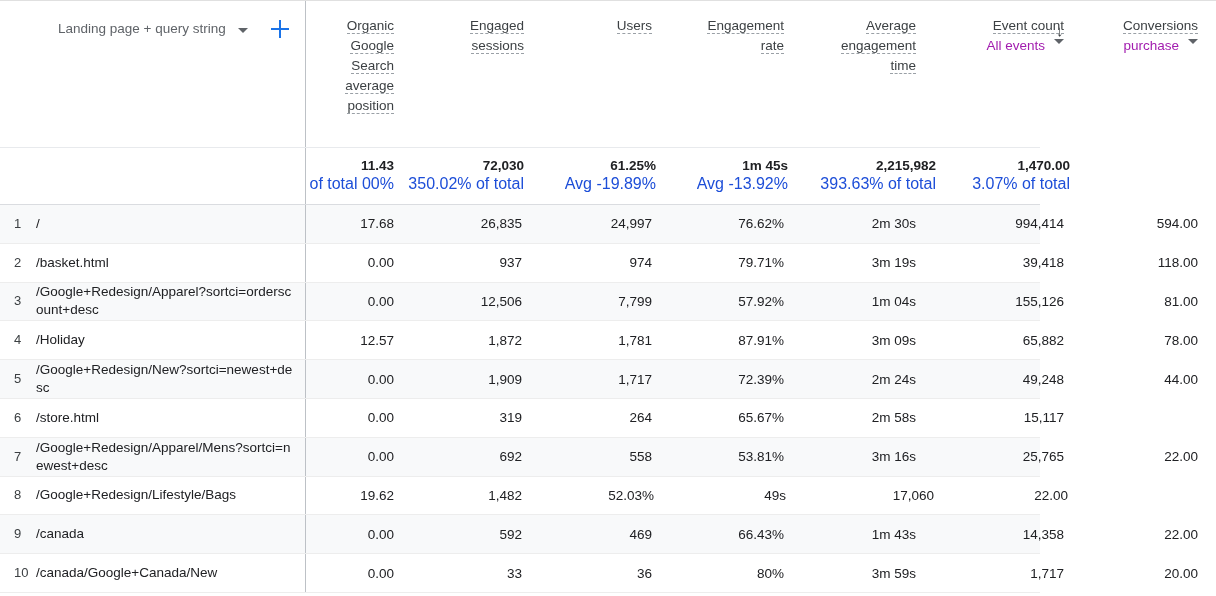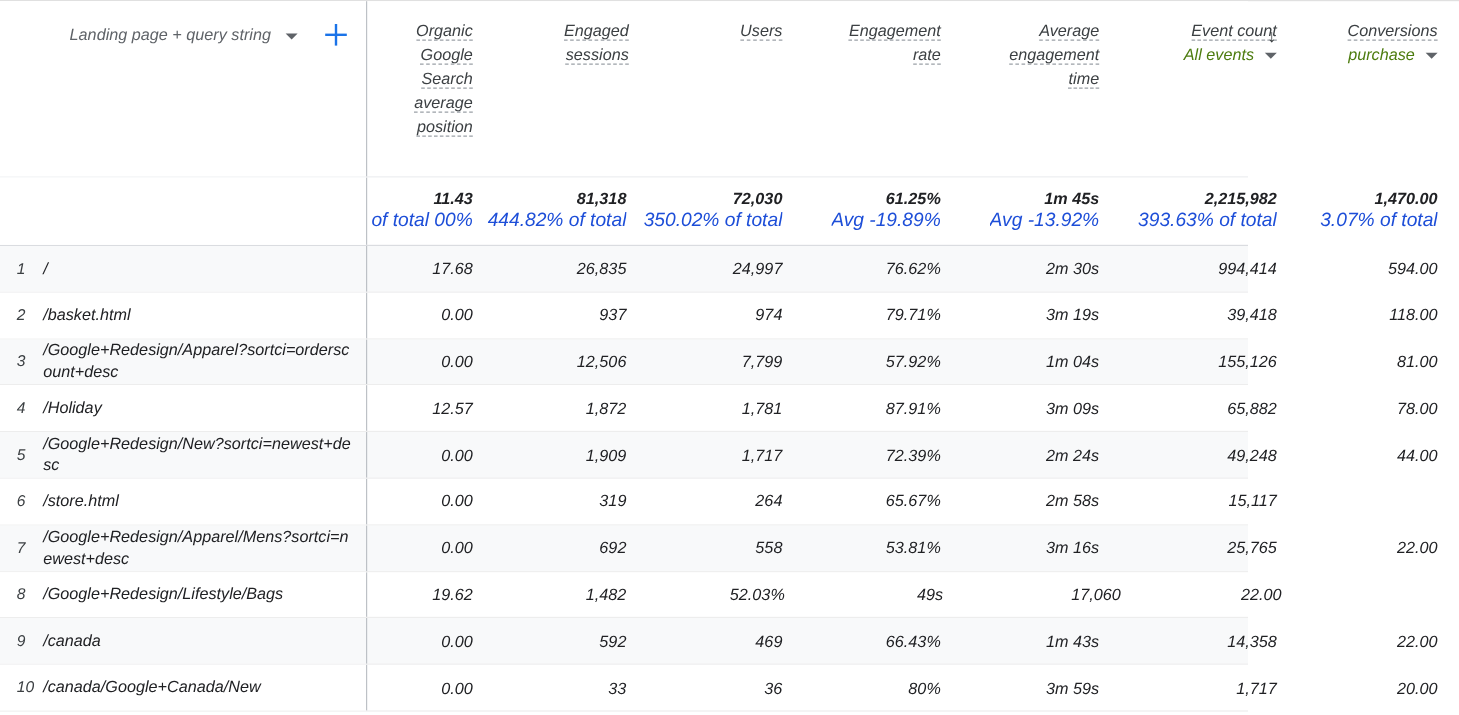--- a/index.html
+++ b/index.html
@@ -18,21 +18,20 @@
     position: relative;
     background: #fff;
     border-top: 1px solid #e0e0e0;
   }
 
   
   .row {
     display: flex;
     width: 1040px;
     align-items: stretch;
-    font-style: italic;
   }
 
   
   .dim-cell {
     width: 306px;
     min-width: 306px;
     flex: 0 0 306px;
     display: flex;
     align-items: center;
     border-right: 1px solid #bdc1c6;
@@ -132,25 +131,25 @@
     border-bottom: 1px dashed #9aa0a6;
     display: inline;
     cursor: pointer;
   }
   .hdr-wrap {
     text-align: right;
     max-width: 100%;
   }
   .hdr-sub {
     display: flex;
-    align-items: center;
+    align-items: flex-start;
     justify-content: flex-end;
     margin-top: 2px;
     font-size: 13.5px;
-    color: #4d7c0f;
+    color: #a21caf;
     cursor: pointer;
   }
   .hdr-sub .caret { margin-left: 9px; margin-top: 1px; }
   .sort-arrow {
     position: absolute;
     font-size: 15px;
     color: #3c4043;
     line-height: 1;
   }
   .conv-head { position: relative; }
@@ -271,24 +270,20 @@
     </div>
   </div>
 
   <div class="row totals-row">
     <div class="dim-cell"></div>
 
     <div class="m w-pos">
       <span class="tot-val">11.43</span>
       <span class="tot-sub tot-clip">00% of total</span>
     </div>
-    <div class="m w-users">
-      <span class="tot-val">81,318</span>
-      <span class="tot-sub">444.82% of total</span>
-    </div>
     <div class="m w-eng">
       <span class="tot-val">72,030</span>
       <span class="tot-sub">350.02% of total</span>
     </div>
     <div class="m w-rate">
       <span class="tot-val">61.25%</span>
       <span class="tot-sub">Avg -19.89%</span>
     </div>
     <div class="m w-time">
       <span class="tot-val">1m 45s</span>

